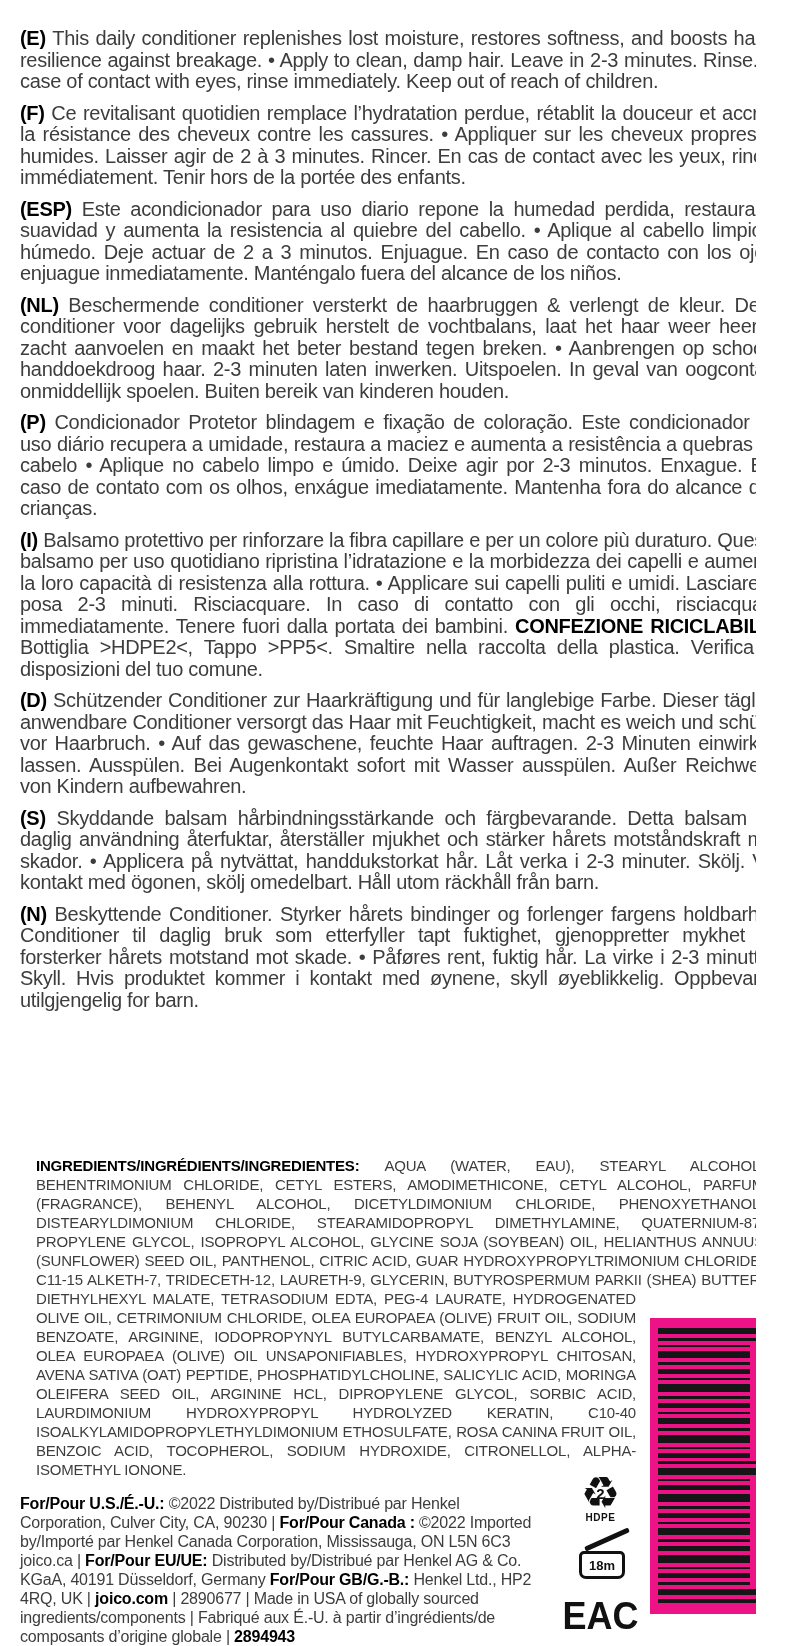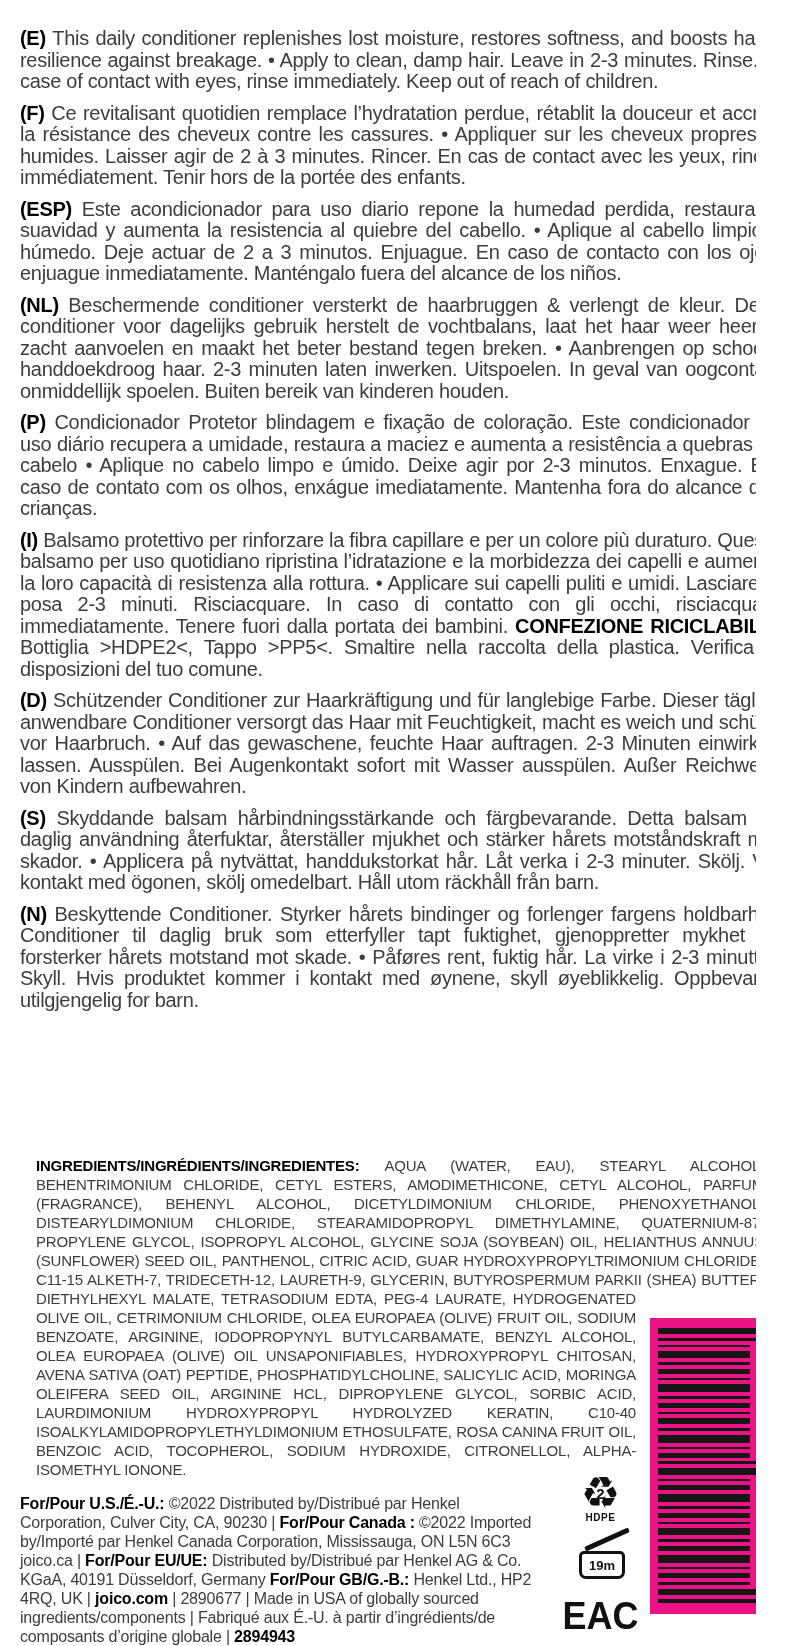--- a/index.html
+++ b/index.html
@@ -171,19 +171,19 @@
     <div class="recycle">
       <div class="tri-wrap">
         <span class="tri-glyph">♻</span>
         <span class="tri-num">2</span>
       </div>
       <div class="tri-label">HDPE</div>
     </div>
     <div class="pao">
       <div class="pao-lid"></div>
       <div class="pao-jar">
-        <span>19m</span>
+        <span>18m</span>
       </div>
     </div>
     <div class="eac">EAC</div>
   </div>
 
 </div>
 
 </body></html>

